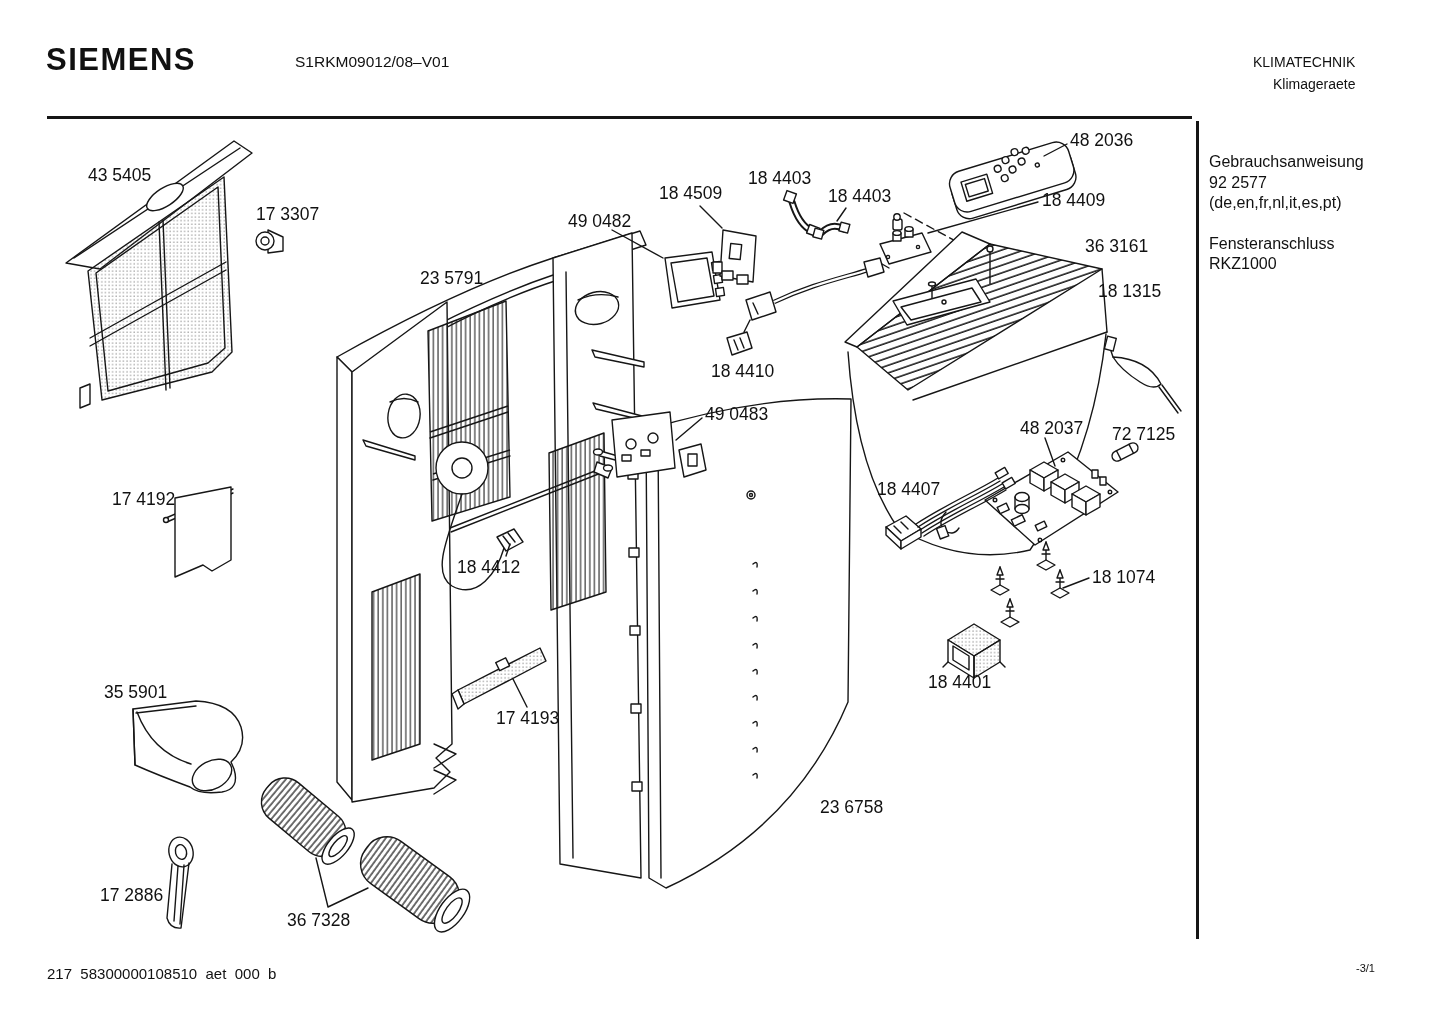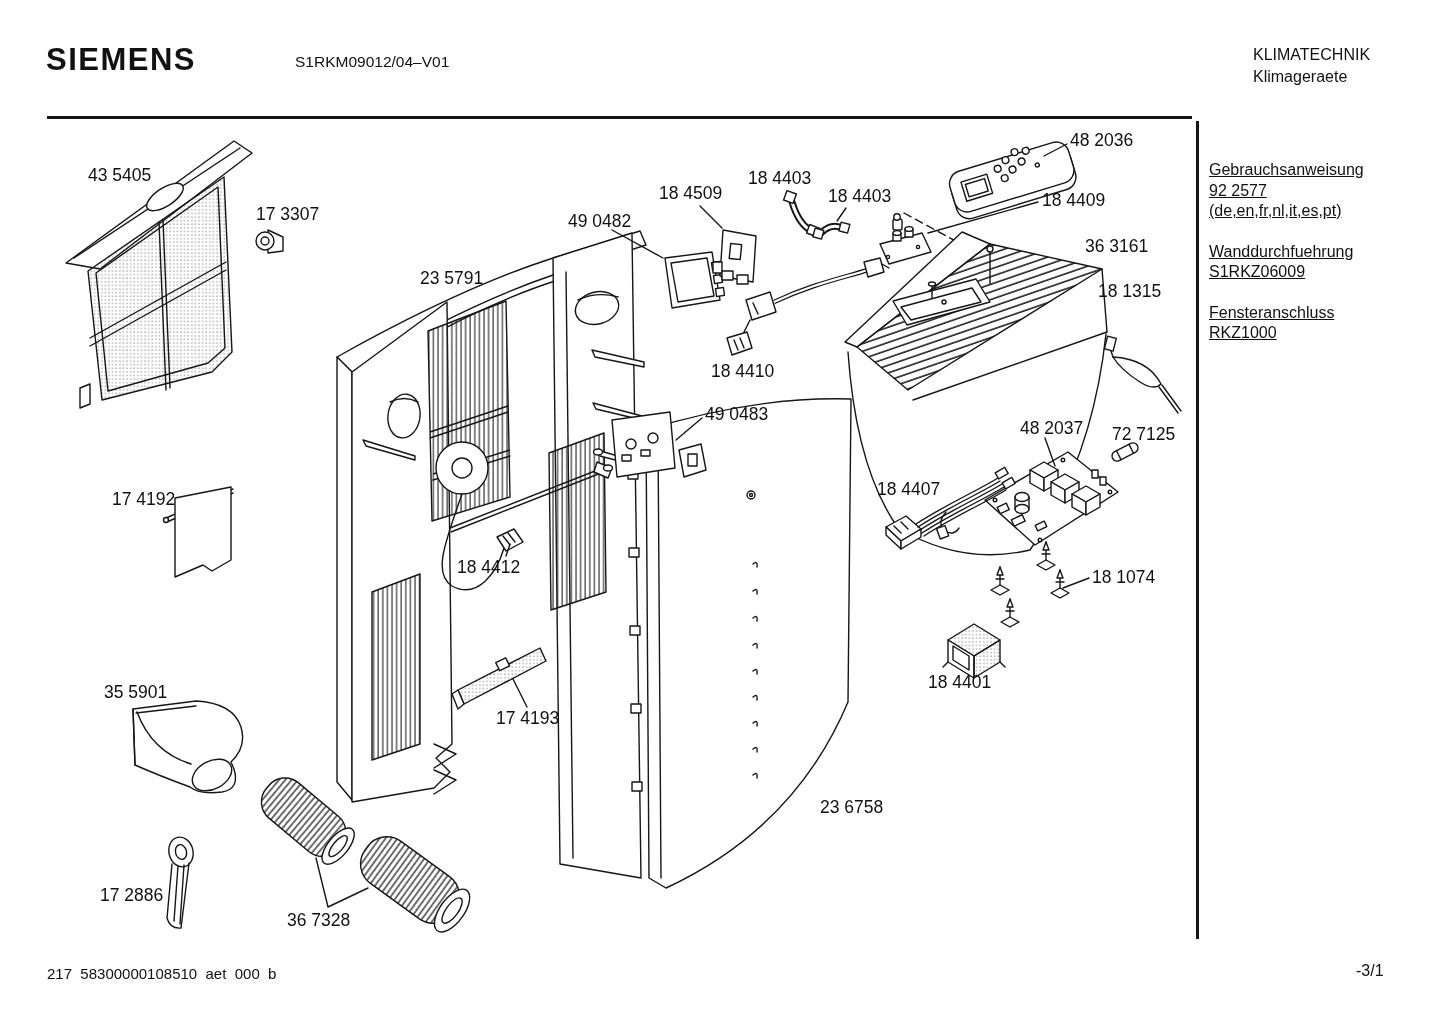--- a/index.html
+++ b/index.html
@@ -1,59 +1,55 @@
 <!DOCTYPE html>
 <html><head>
 <meta charset="utf-8">
 <style>
   html,body{margin:0;padding:0;background:#fff;}
   .page{position:relative;width:1442px;height:981px;background:#fff;overflow:hidden;
         font-family:"Liberation Sans",sans-serif;color:#111;}
   .abs{position:absolute;}
   .brand{left:46px;top:42px;font-size:31px;font-weight:bold;letter-spacing:1.5px;}
   .model{left:295px;top:53px;font-size:15.5px;}
-  .divblock{left:1253px;top:44px;font-size:16px;line-height:22px;}
+  .divblock{left:1253px;top:51px;font-size:14px;line-height:22px;text-align:right;}
   .hline{left:47px;top:116px;width:1145px;height:2.5px;background:#151515;}
   .vline{left:1196px;top:121px;width:2.5px;height:818px;background:#151515;}
-  .sidebar{left:1209px;top:160px;font-size:16px;line-height:20.5px;width:210px;text-decoration:underline;}
+  .sidebar{left:1209px;top:152px;font-size:16px;line-height:20.5px;width:210px;}
   .sb-block{margin-bottom:20px;}
   .docid{left:47px;top:965px;font-size:15px;}
-  .pageno{left:1356px;top:962px;font-size:16px;}
+  .pageno{left:1356px;top:962px;font-size:11px;}
   svg text.lbl{font-family:"Liberation Sans",sans-serif;font-size:17.5px;fill:#111;}
   .ln{stroke:#161616;stroke-width:1.4;fill:none;stroke-linecap:round;stroke-linejoin:round;}
   .fw{stroke:#161616;stroke-width:1.4;fill:#ffffff;stroke-linejoin:round;}
   .fm{stroke:#161616;stroke-width:1.4;fill:url(#mesh);stroke-linejoin:round;}
   .fv{stroke:#161616;stroke-width:1.4;fill:url(#vlines);stroke-linejoin:round;}
   .fr{stroke:#161616;stroke-width:1.4;fill:url(#ridges);stroke-linejoin:round;}
   .fb{stroke:#161616;stroke-width:1.4;fill:url(#ribs);stroke-linejoin:round;}
   .dash{stroke-dasharray:8 5;}
 </style>
 </head>
 <body>
 
 <div class="page">
 
   <div class="abs brand">SIEMENS</div>
-  <div class="abs model">S1RKM09012/04–V01</div>
+  <div class="abs model">S1RKM09012/08–V01</div>
   <div class="abs divblock">
     <div>KLIMATECHNIK</div>
     <div>Klimageraete</div>
   </div>
   <div class="abs hline"></div>
   <div class="abs vline"></div>
 
   <div class="abs sidebar">
     <div class="sb-block">
       <div>Gebrauchsanweisung</div>
       <div>92 2577</div>
       <div>(de,en,fr,nl,it,es,pt)</div>
-    </div>
-    <div class="sb-block">
-      <div>Wanddurchfuehrung</div>
-      <div>S1RKZ06009</div>
     </div>
     <div class="sb-block">
       <div>Fensteranschluss</div>
       <div>RKZ1000</div>
     </div>
   </div>
 
   <div class="abs docid">217_58300000108510_aet_000_b</div>
   <div class="abs pageno">-3/1</div>
 

